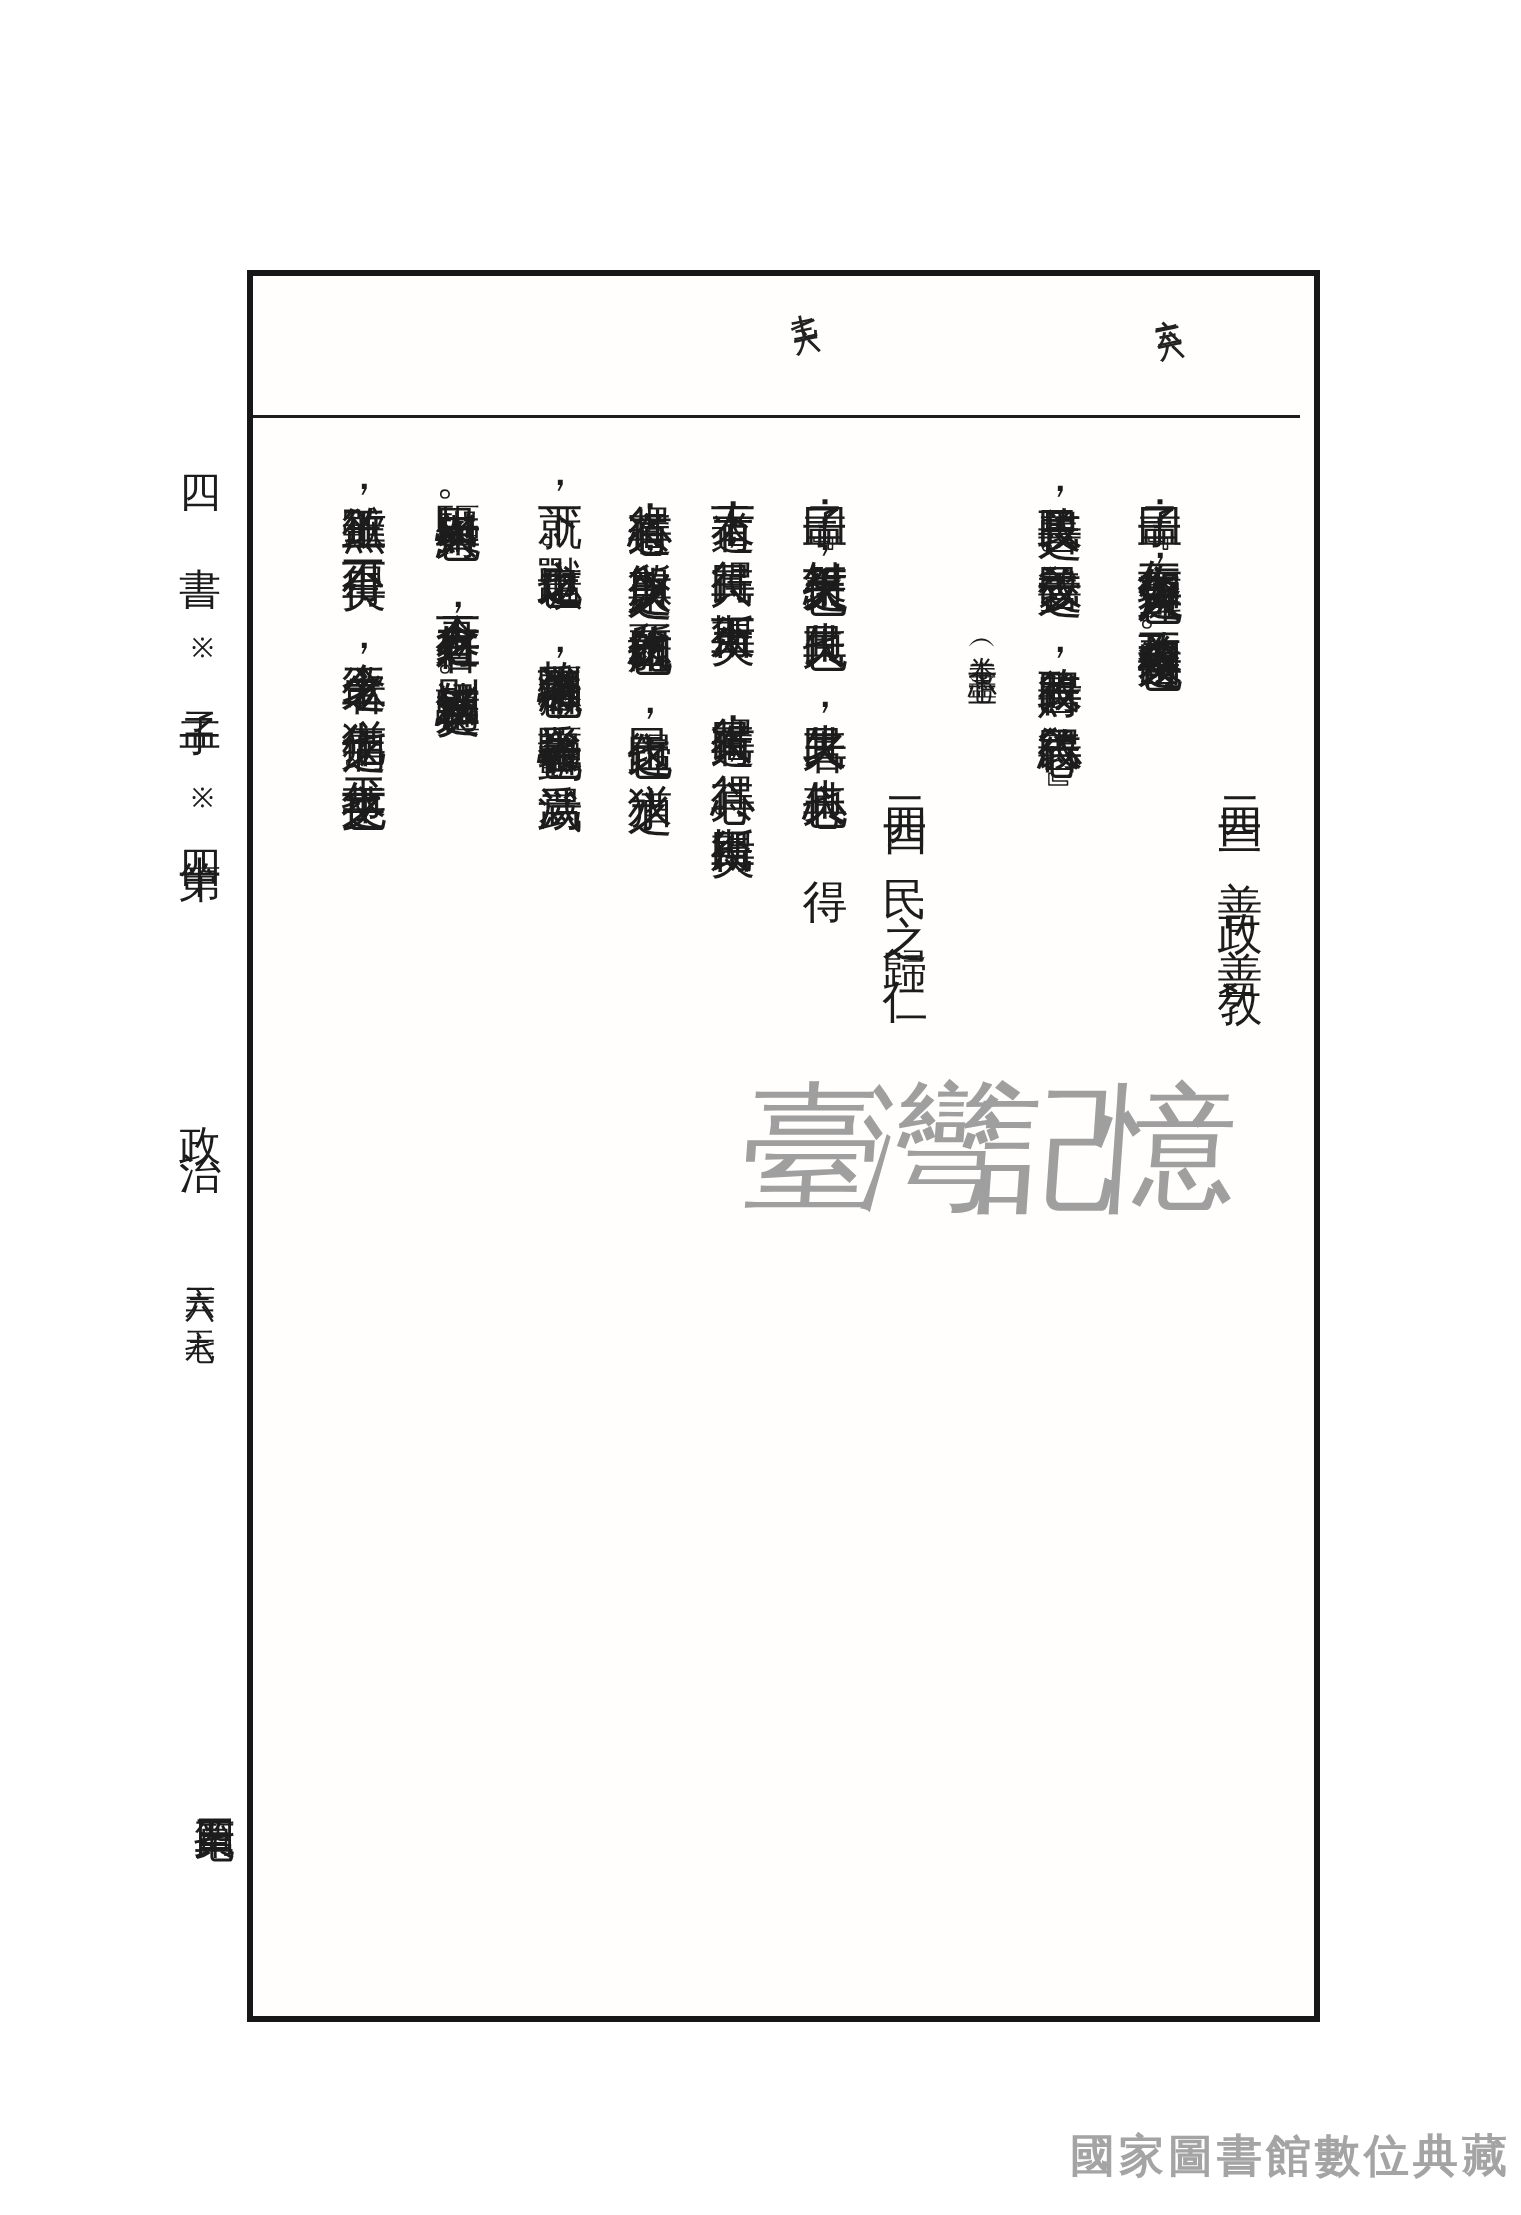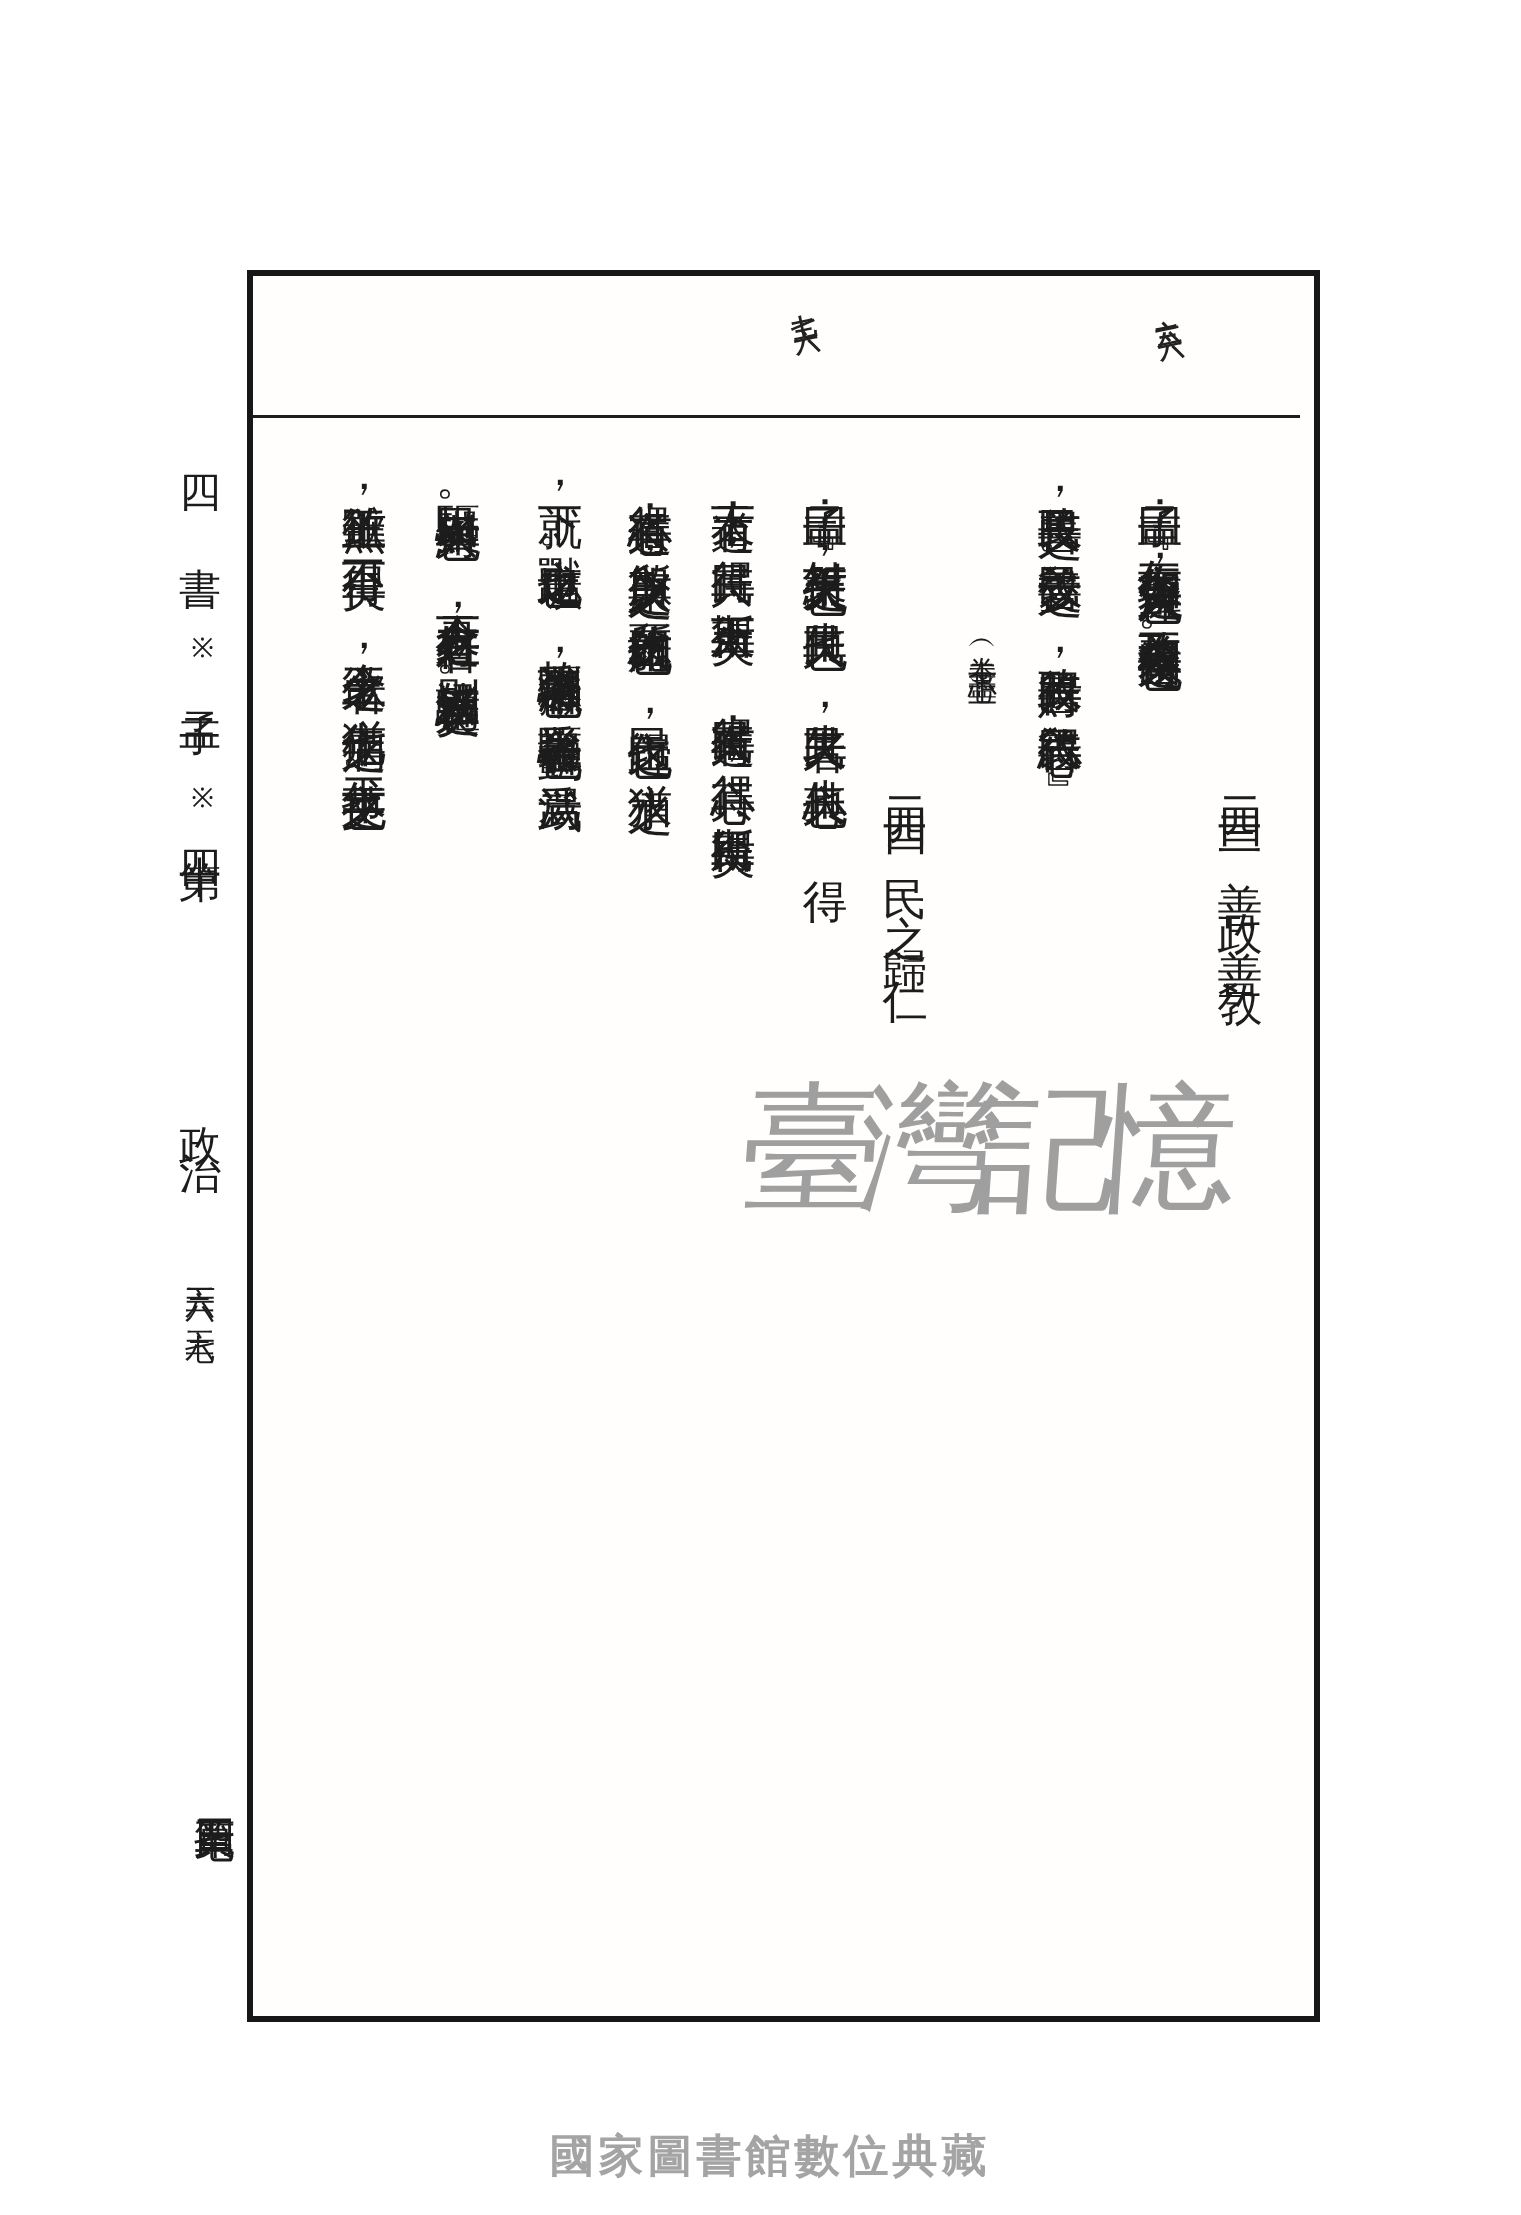--- a/index.html
+++ b/index.html
@@ -60,21 +60,21 @@
   .wm-cjk{
     font-size:140px;line-height:1;letter-spacing:-22px;
     font-family:"DejaVu Serif",serif;transform:skewX(-4deg);white-space:nowrap;
   }
   .wm-latin{
     margin:-14px 0 0 228px;font-size:38px;letter-spacing:5px;
     font-family:"DejaVu Serif",serif;
   }
   
   .archive-caption{
-    position:absolute;left:0;right:10px;top:2126px;text-align:center;
+    position:absolute;left:0;right:10px;top:2126px;text-align:right;
     font-family:"DejaVu Sans","Liberation Sans",sans-serif;font-weight:bold;
     font-size:45px;letter-spacing:4px;color:#a4a4a4;margin-left:29px;
   }
 </style>
 </head>
 <body>
 
 <div class="page">
 
   <div class="mseg m-series">四書</div>

